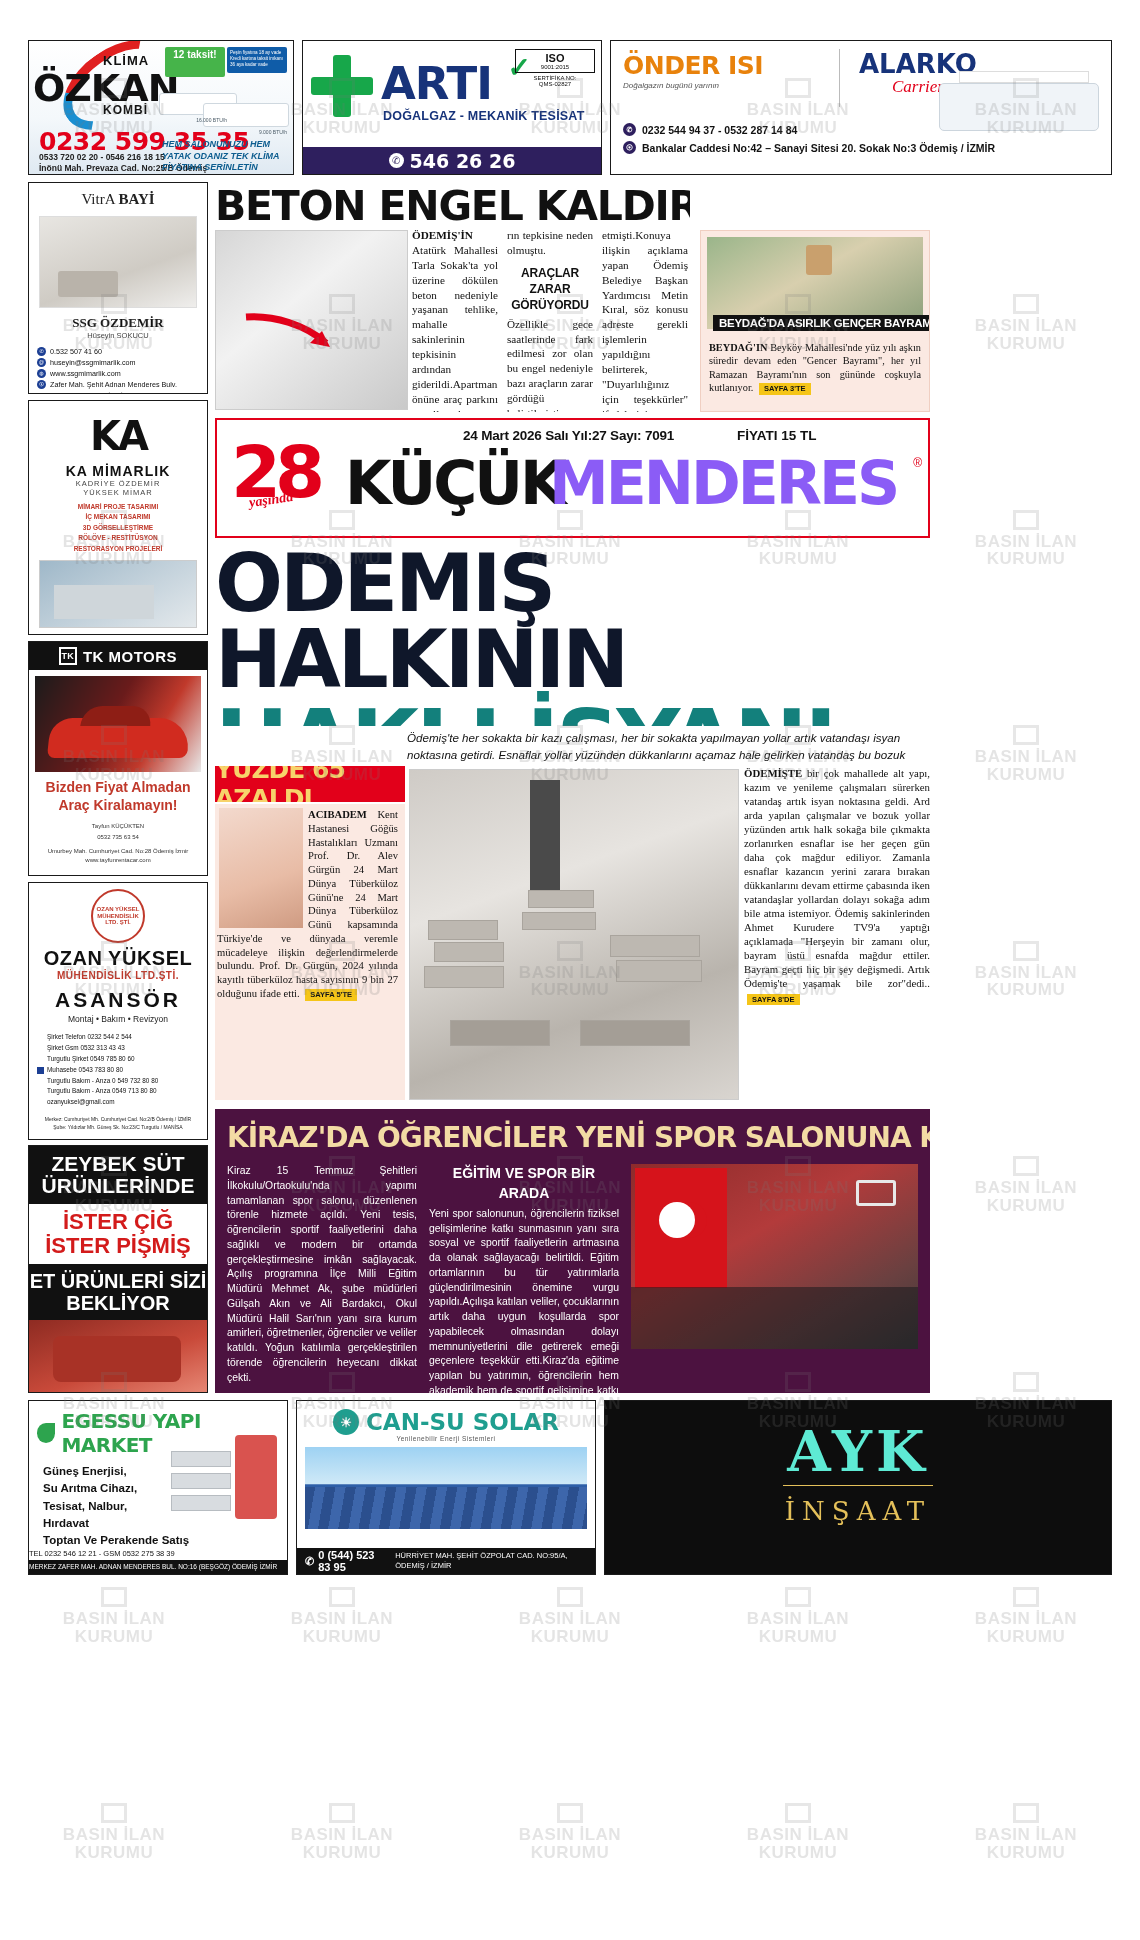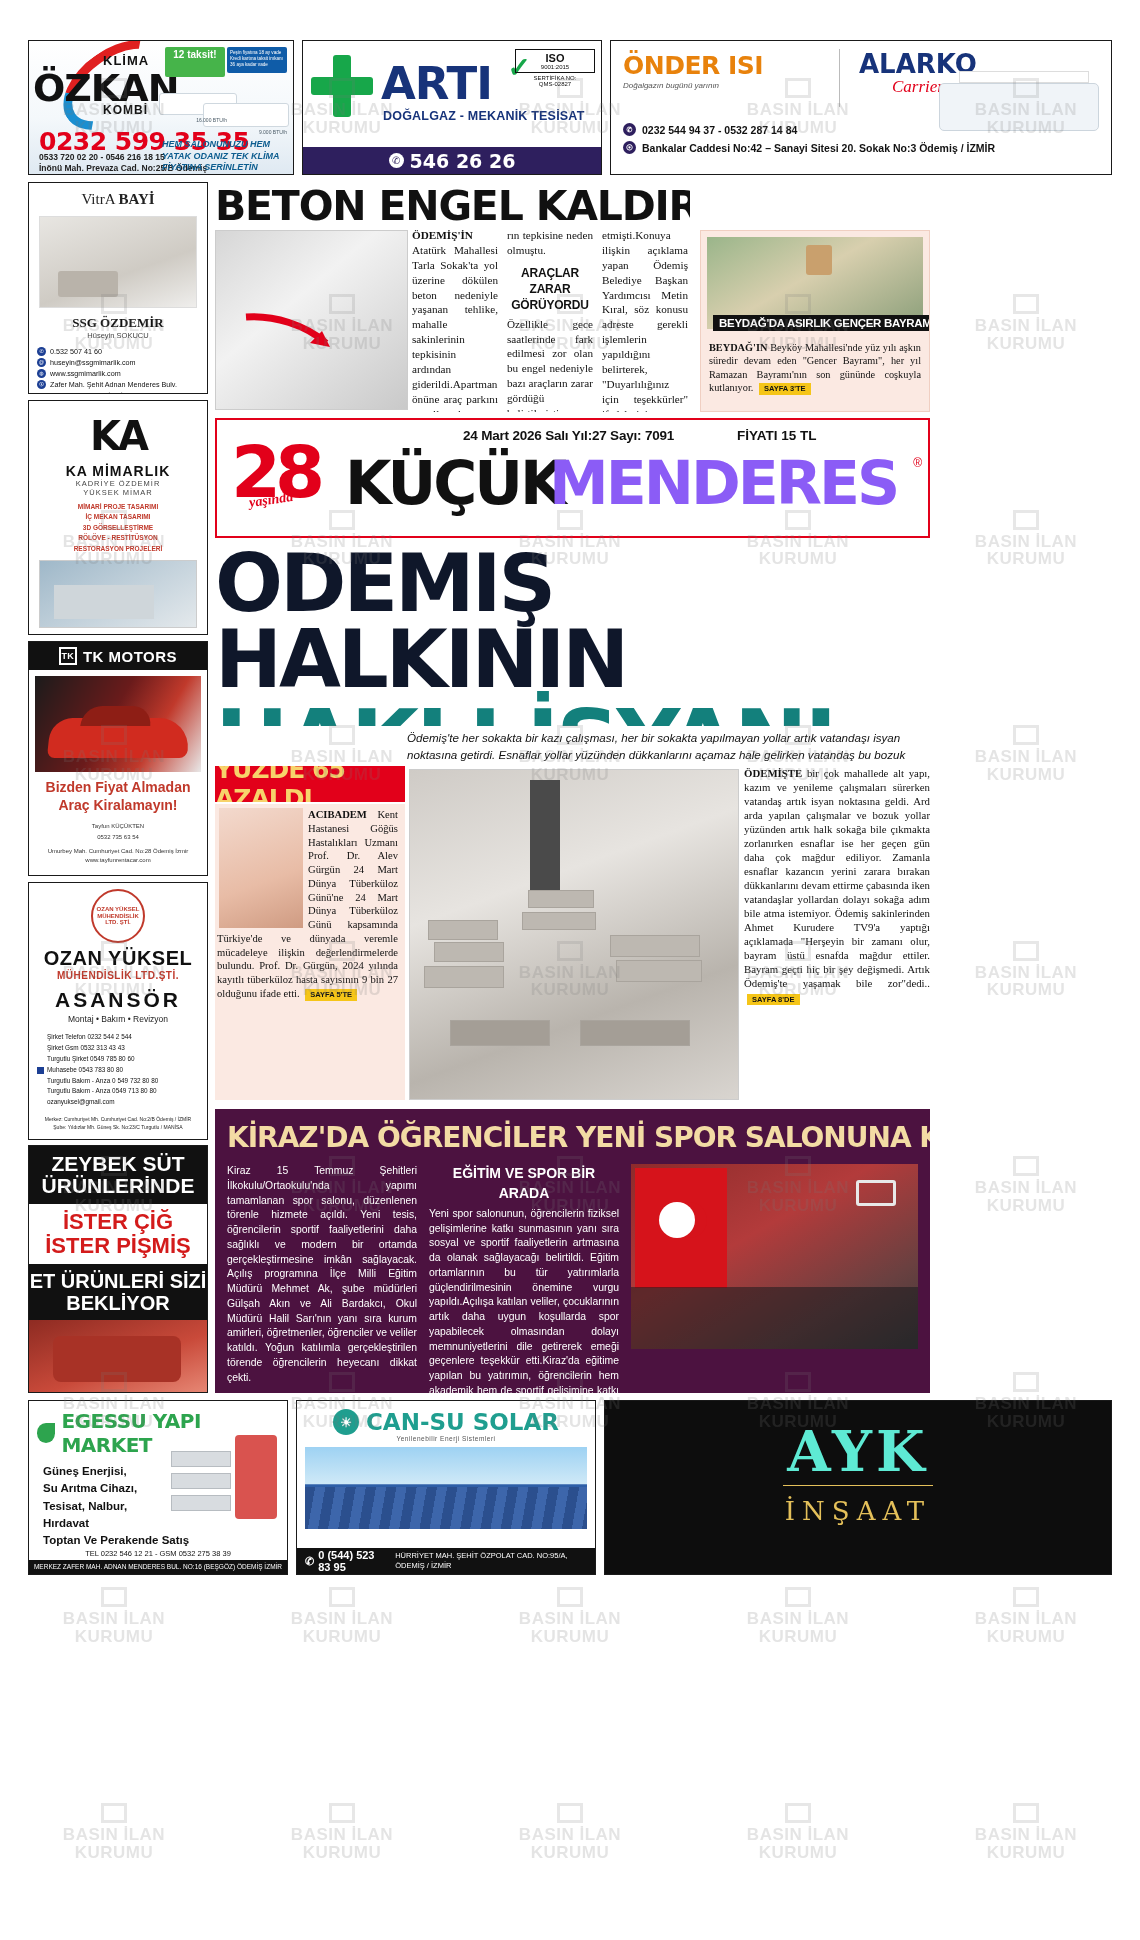--- a/index.html
+++ b/index.html
@@ -254,21 +254,21 @@
   #ad-egessu { left:28px; top:1400px; width:260px; height:175px; }
   .eg-hdr { display:flex; align-items:center; gap:6px; padding:8px 8px 0 8px; }
   .eg-leaf { width:20px;height:20px;border-radius:50% 0 50% 50%; background:#2da44e;}
   .eg-name { font-size:20px; font-weight:900; color:#2da44e; font-family:"DejaVu Sans",sans-serif; letter-spacing:-.5px;}
   .eg-list { padding:6px 0 0 14px; font-size:11.5px; color:#111; line-height:1.5; font-weight:600;}
   .eg-prod { position:absolute; right:6px; top:30px; width:118px; height:100px; }
   .eg-boiler { position:absolute; right:4px; top:4px; width:42px; height:84px; background:#d9534f; border-radius:4px;}
   .eg-panel { position:absolute; right:50px; top:20px; width:60px; height:16px; background:#d8dce0; border:1px solid #b7bcc1;}
   .eg-panel2 { position:absolute; right:50px; top:42px; width:60px; height:16px; background:#d8dce0; border:1px solid #b7bcc1;}
   .eg-panel3 { position:absolute; right:50px; top:64px; width:60px; height:16px; background:#d8dce0; border:1px solid #b7bcc1;}
-  .eg-foot { position:absolute; left:0; bottom:0; width:100%; font-size:7.5px; text-align:center; color:#111; line-height:1.6;margin-top:19px;}
+  .eg-foot { position:absolute; left:0; bottom:0; width:100%; font-size:7.5px; color:#111; line-height:1.6;margin-top:19px;}
   .eg-footdark { background:#111; color:#fff; font-size:6.5px; padding:2px 0;}
 
   #ad-cansu { left: 296px; top:1400px; width:300px; height:175px; }
   .cs-hdr { display:flex; align-items:center; justify-content:center; gap:7px; padding-top:8px;}
   .cs-ic { width:26px;height:26px;border-radius:50%;background:#1f9e8f;color:#fff;
            display:flex;align-items:center;justify-content:center;font-size:13px;font-weight:bold;}
   .cs-name { font-size:23px; font-weight:bold; color:#1f9e8f; font-family:"DejaVu Sans",sans-serif;text-align:center;}
   .cs-sub { text-align:center; font-size:6.5px; color:#555; letter-spacing:.5px;}
   .cs-img { margin:5px 8px 0; height:82px; background:linear-gradient(180deg,#9ed2f3 0%,#cfe9f7 45%,#2f5fa8 46%,#2b4f8e 100%);
             position:relative; overflow:hidden;}

